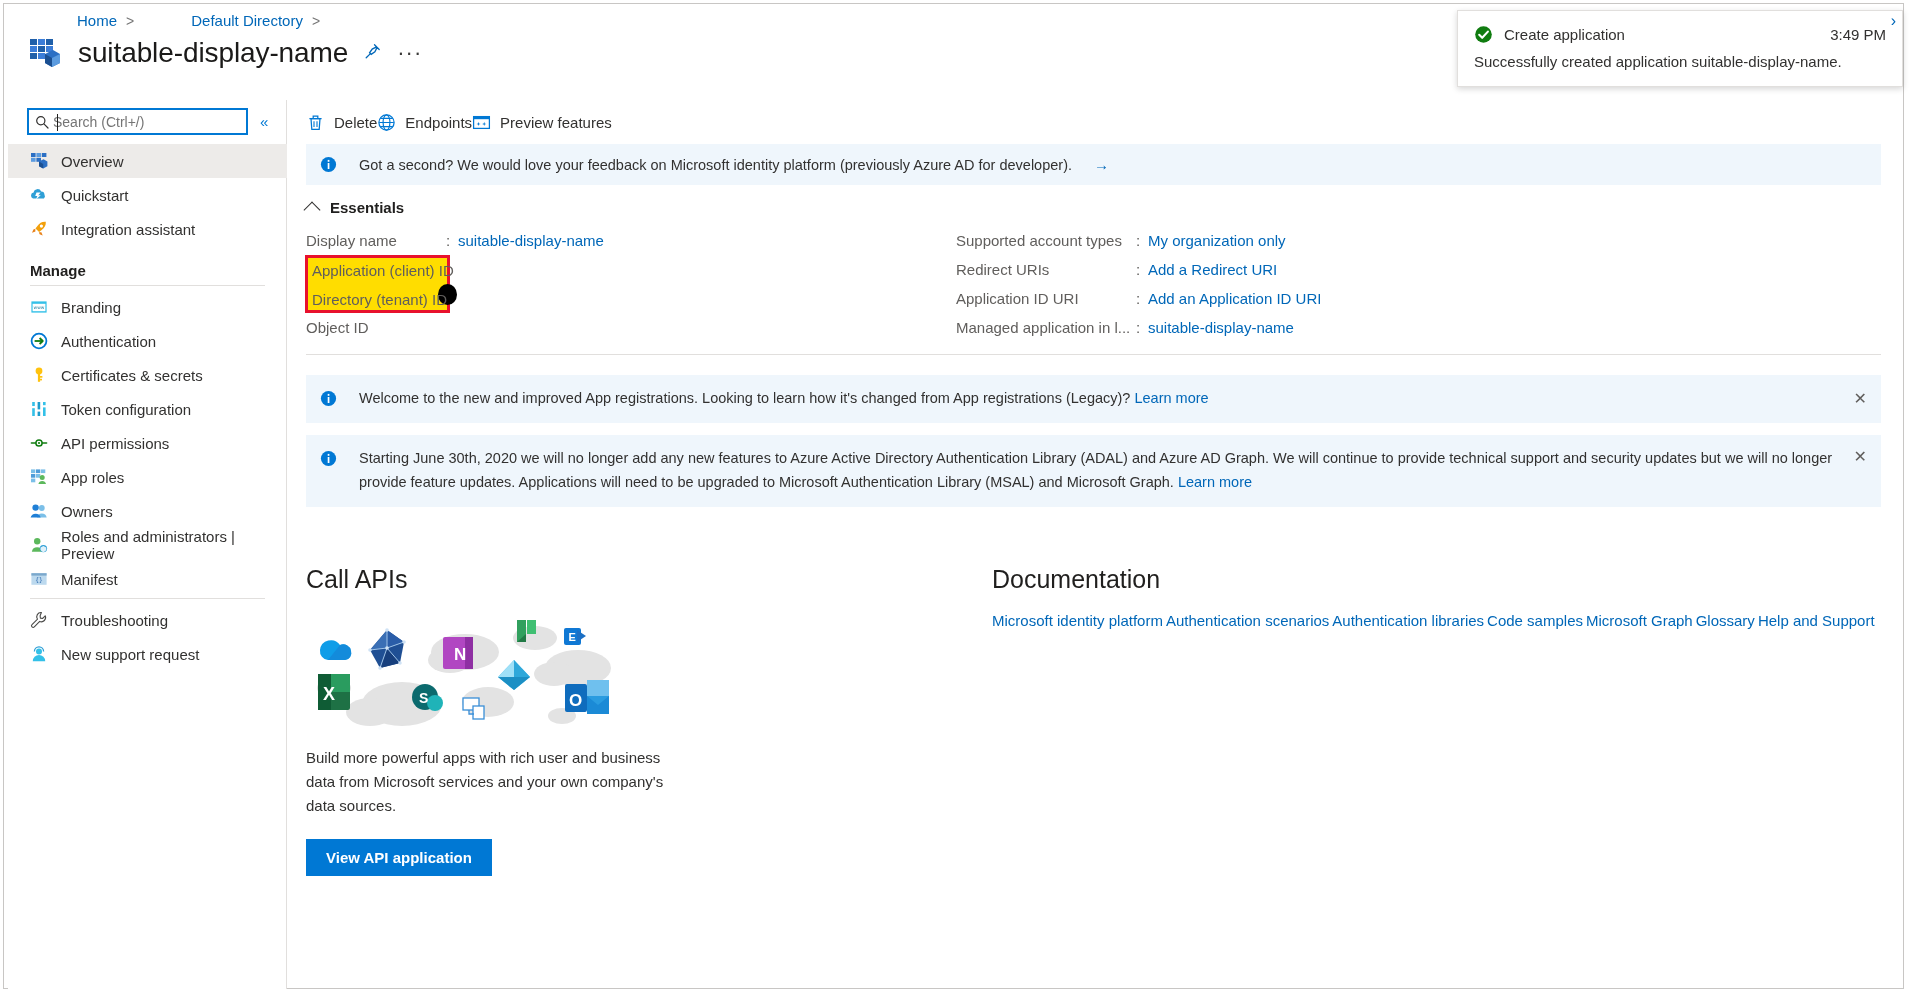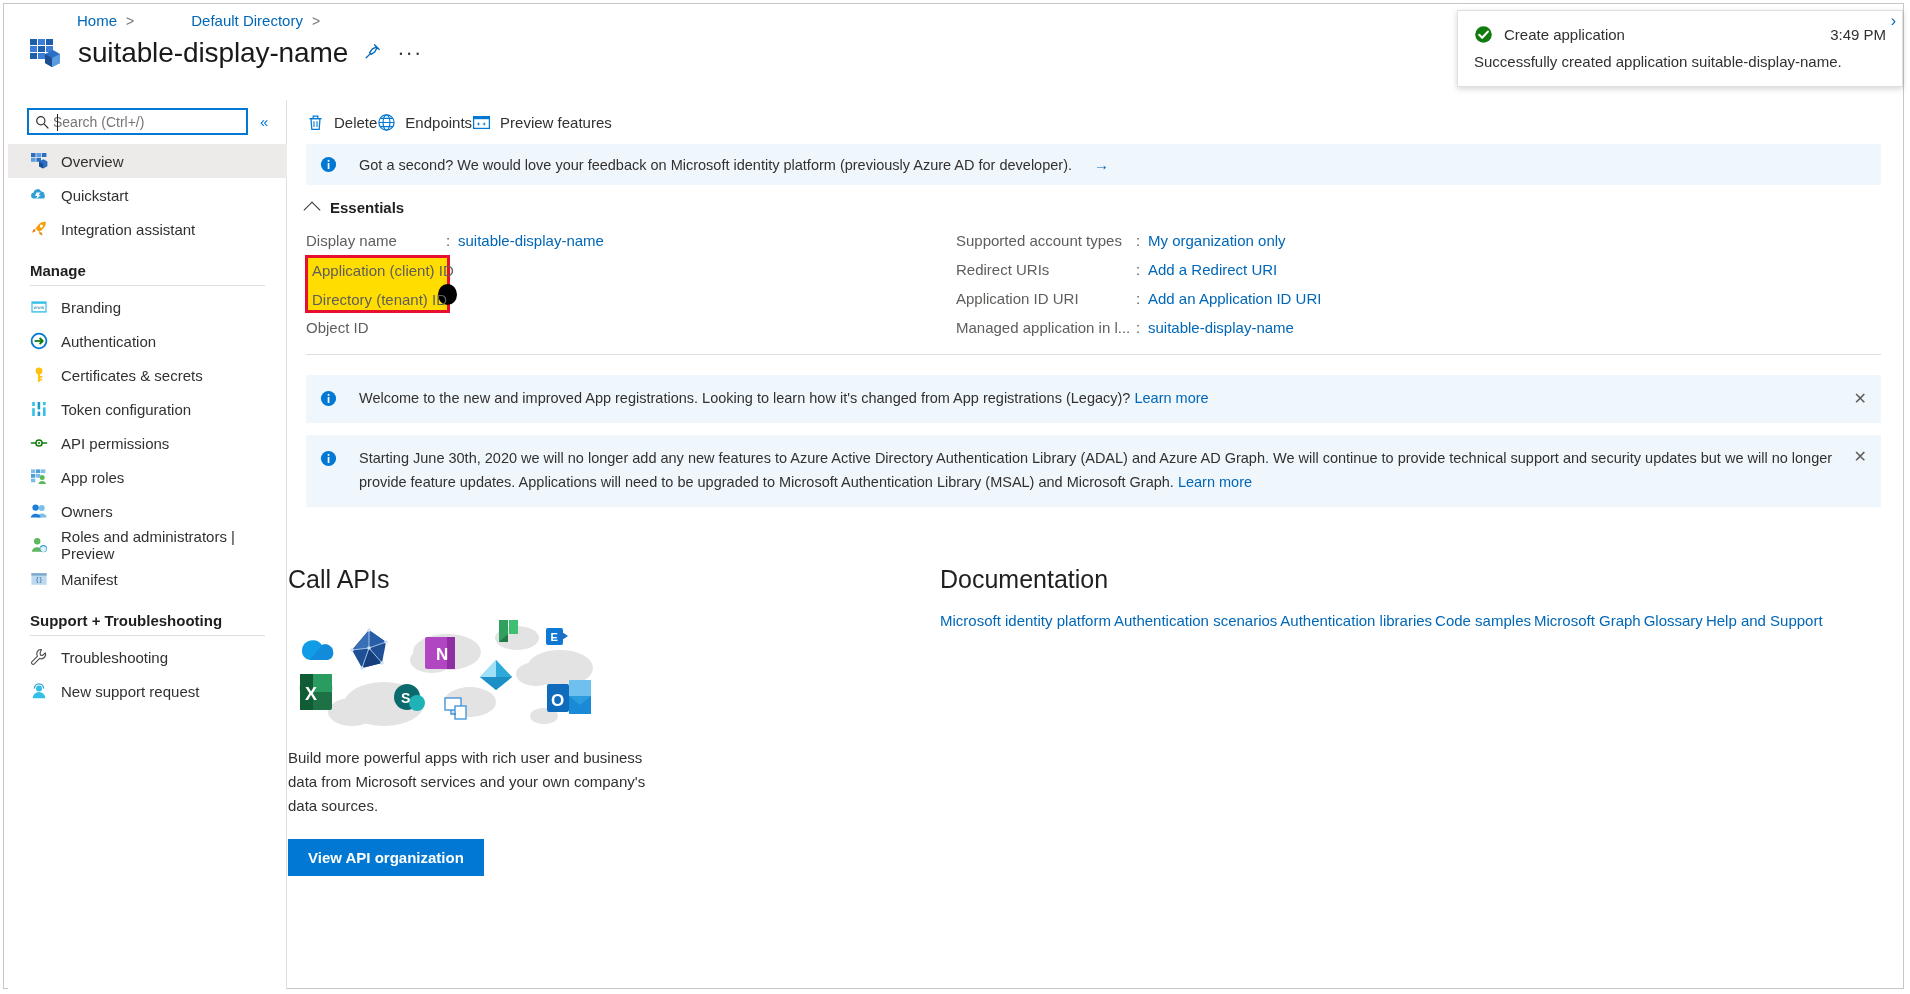--- a/index.html
+++ b/index.html
@@ -149,23 +149,23 @@
   .hl-label{
     position:absolute;z-index:6;color:#605e5c;font-size:15px;
     white-space:nowrap;
   }
   .hl-blob{
     position:absolute;z-index:6;background:#000;
     border-radius:50%;
   }
 
   
-  .panels{display:flex;margin-top:58px;padding-left:0;}
+  .panels{display:flex;margin-top:58px;padding-left:18px;gap:44px;}
   .panel-left{width:640px;}
-  .panel-right{margin-left:12px;}
+  .panel-right{margin-left:2px;}
   .panel-h{
     font-size:25px;font-weight:400;color:#201f1e;margin-bottom:18px;
   }
   .api-art{width:330px;height:120px;position:relative;margin:18px 0 14px 4px;}
   .panel-p{
     font-size:15px;line-height:1.62;color:#323130;width:365px;
   }
   .primary-btn{
     margin-top:20px;background:#0078d4;color:#fff;border:0;
     font-family:inherit;font-size:15px;font-weight:bold;
@@ -395,21 +395,20 @@
         <span class="ni-icon">
           <svg width="18" height="18" viewBox="0 0 18 18">
             <rect x="1.4" y="3.2" width="15.2" height="11.6" fill="#bcd9ee"></rect>
             <rect x="1.4" y="3.2" width="15.2" height="2.4" fill="#7ba8cc"></rect>
             <text x="9" y="12.2" font-size="6.2" fill="#1f5fa9" text-anchor="middle" font-family="DejaVu Sans Mono, monospace">{}</text>
           </svg>
         </span>
         <span>Manifest</span>
       </div>
 
-      <div class="nav-group">Support + Troubleshooting</div>
       <div class="nav-rule"></div>
 
       <div class="nav-item">
         <span class="ni-icon">
           <svg width="18" height="18" viewBox="0 0 18 18">
             <path d="M11.4 1.6 a4.2 4.2 0 0 0 -3.9 6.6 L2 13.6 a1.6 1.6 0 0 0 2.3 2.3 l5.4 -5.5 a4.2 4.2 0 0 0 5.5 -5.6 l-2.5 2.6 -2.3 -.3 -.3 -2.3 z" fill="none" stroke="#4a4a48" stroke-width="1.1" stroke-linejoin="round"></path>
           </svg>
         </span>
         <span>Troubleshooting</span>
       </div>
@@ -660,21 +659,21 @@
               <rect x="0" y="4" width="22" height="28" rx="2" fill="#0f6cbd"></rect>
               <rect x="22" y="0" width="22" height="16" fill="#6fc0ee"></rect>
               <path d="M22 16 L44 16 L44 34 L22 34 Z" fill="#1b8ad6"></path>
               <path d="M22 16 L33 25 L44 16 Z" fill="#2a9ce0"></path>
               <text x="4" y="26" font-size="17" fill="#fff" font-family="Liberation Sans, sans-serif" font-weight="bold">O</text>
             </g>
           </svg>
         </div>
 
         <div class="panel-p">Build more powerful apps with rich user and business data from Microsoft services and your own company's data sources.</div>
-        <button class="primary-btn">View API organization</button>
+        <button class="primary-btn">View API application</button>
       </div>
 
       <div class="panel-right">
         <div class="panel-h">Documentation</div>
         <div class="doclinks">
           <a>Microsoft identity platform</a>
           <a>Authentication scenarios</a>
           <a>Authentication libraries</a>
           <a>Code samples</a>
           <a>Microsoft Graph</a>

